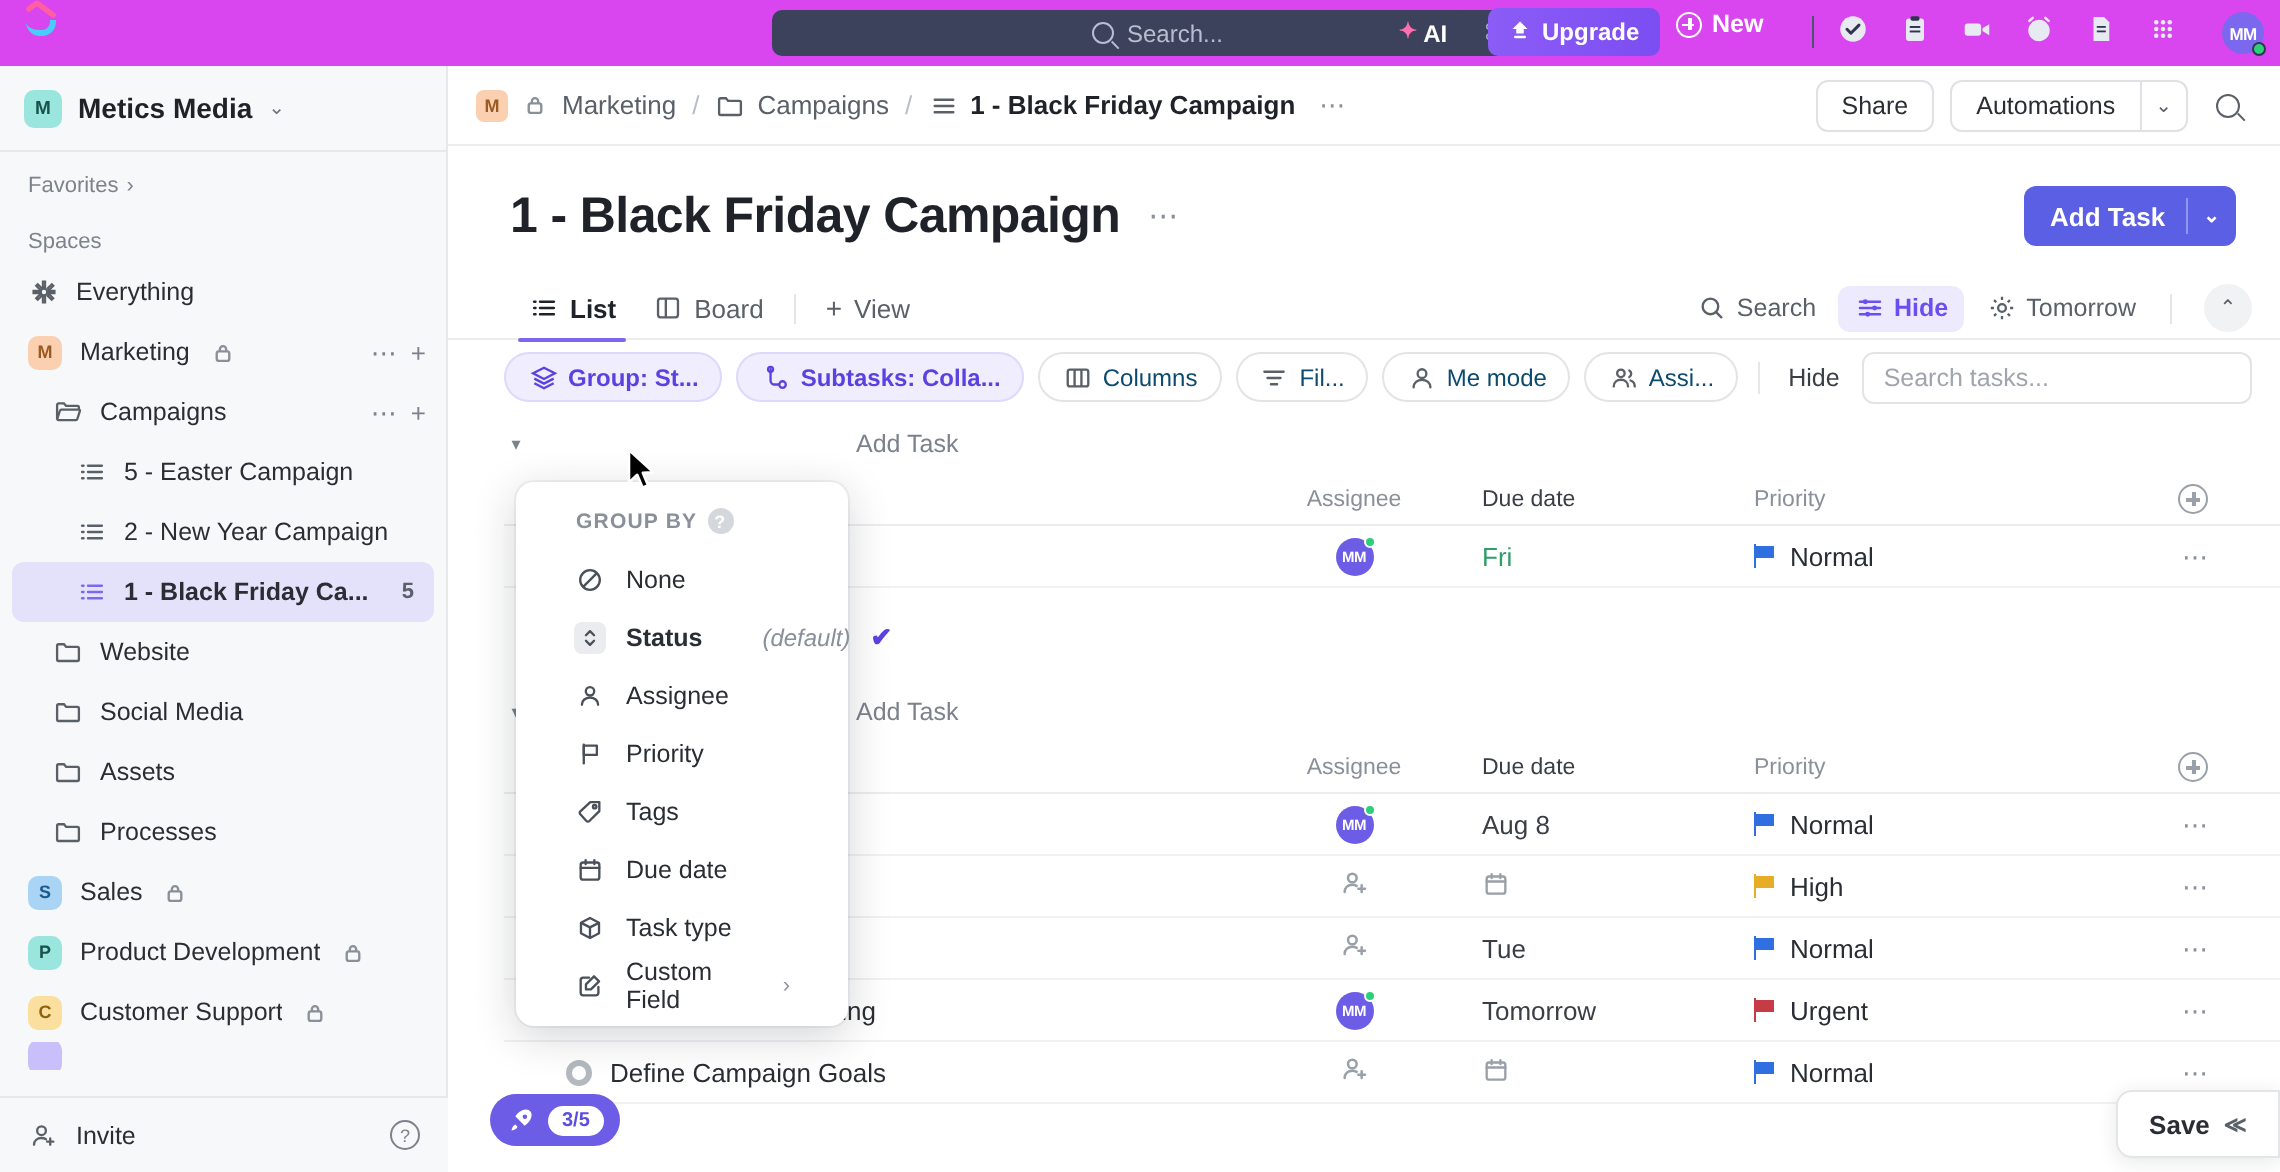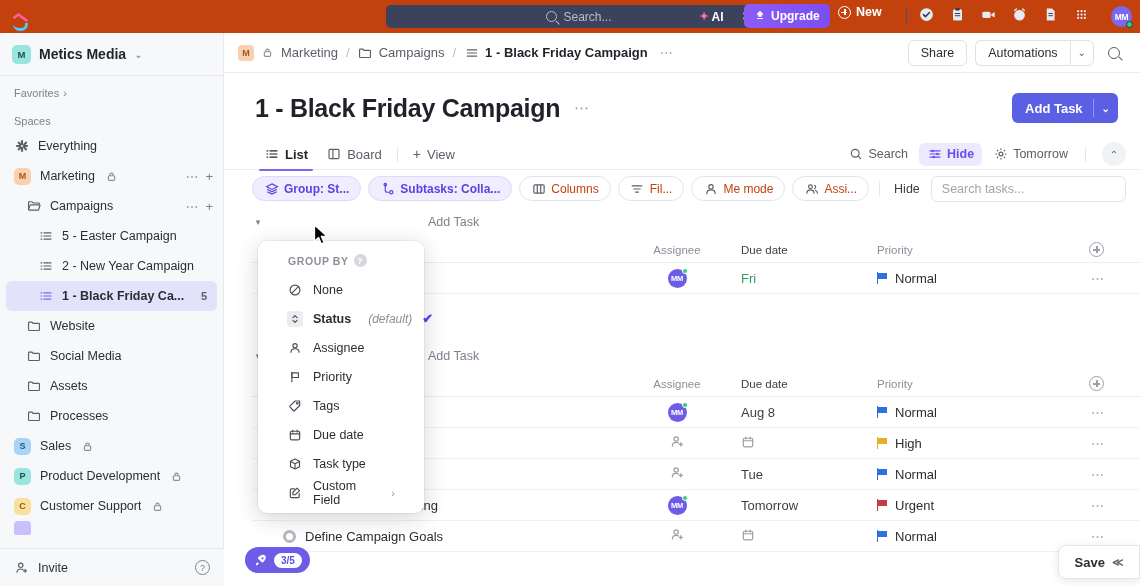--- a/index.html
+++ b/index.html
@@ -10,22 +10,22 @@
     color: #2a2e34;
     overflow: hidden;
     background: #ffffff;
   }
   #app { position: relative; width: 1140px; height: 586px; }
 
   
   .topbar {
     position: absolute; top: 0; left: 0;
     width: 1140px; height: 33px;
-    background: #c2410c;
-    display: flex; align-items: flex-end;
+    background: #d946ef;
+    display: flex; align-items: flex-start;
   }
   .cu-logo { margin-left: 11px; width: 20px; height: 20px; position: relative; }
   .cu-logo .lg-top {
     position:absolute; left:3px; top:2px; width:13px; height:8px;
     border-top: 3px solid #ff5fa0; border-left: 3px solid #ff5fa0;
     transform: rotate(45deg) skew(-8deg,-8deg); border-radius:2px;
   }
   .cu-logo .lg-bot {
     position:absolute; left:2px; top:10px; width:15px; height:8px;
     border-bottom: 3px solid #49ccf9; border-right: 3px solid #49ccf9;
@@ -145,21 +145,21 @@
   .tab .ic svg { stroke:#5a6068; }
   .tab.active .ic svg { stroke:#1f2329; }
   .tabsep { width:1px; height:15px; background:#e4e5e8; margin:0 6px; }
   .tabrow-right { margin-left:auto; display:flex; align-items:center; gap:3px; }
   .trbtn { display:flex; align-items:center; gap:5px; font-size:12.5px; color:#5a6068; padding:4px 8px; border-radius:6px; }
   .trbtn.hl { background:#eeeafd; color:#6b4ef0; font-weight:600; }
   .trbtn.hl .ic svg { stroke:#6b4ef0; }
   .collapse { width:24px; height:24px; border-radius:50%; background:#f1f2f4; display:flex; align-items:center; justify-content:center; color:#5a6068; font-size:10px; margin-left:7px; }
 
   .filterbar { height:37px; padding:0 14px 0 28px; display:flex; align-items:center; gap:7px; }
-  .chip { height:25px; border:1px solid #e3e4e7; border-radius:13px; display:flex; align-items:center; gap:5px; padding:0 11px; font-size:12px; color:#c2410c; background:#fff; white-space:nowrap; }
+  .chip { height:25px; border:1px solid #e3e4e7; border-radius:13px; display:flex; align-items:center; gap:5px; padding:0 11px; font-size:12px; color:#0c4a6e; background:#fff; white-space:nowrap; }
   .chip.on { background:#f0edfe; border-color:#ded8fc; color:#5b42e0; font-weight:600; }
   .chip.on .ic svg { stroke:#5b42e0; }
   .fbsep { width:1px; height:16px; background:#e6e7ea; margin:0 3px; }
   .hide-lbl { font-size:12.5px; color:#3a3f46; padding:0 4px; }
   .task-search { flex:1; height:26px; border:1px solid #e3e4e7; border-radius:6px; display:flex; align-items:center; padding:0 10px; font-size:12.5px; color:#a0a5ad; min-width:60px; }
 
   
   .tablearea { position:relative; padding-left:28px; }
   .grp { }
   .grphdr { display:flex; align-items:center; height:30px; gap:7px; color:#3a3f46; font-size:12.5px; }
@@ -195,21 +195,21 @@
     padding:7px 16px 6px; z-index:40;
   }
   .dd-title { font-size:10.5px; font-weight:700; letter-spacing:.6px; color:#8a9099; padding:6px 14px 8px; display:flex; align-items:center; gap:5px; }
   .dd-q { width:13px; height:13px; border-radius:50%; background:#d4d7dc; color:#fff; font-size:9px; font-weight:700; display:flex; align-items:center; justify-content:center; }
   .dd-item { display:flex; align-items:center; gap:10px; height:29px; padding:0 13px; font-size:12.5px; color:#2a2e34; }
   .dd-item .ddic { width:16px; height:16px; display:flex; align-items:center; justify-content:center; flex:none; }
   .dd-item .ddic svg { width:14px; height:14px; stroke:#4a5059; fill:none; stroke-width:1.5; }
   .dd-item.sel { }
   .dd-item.sel .ddic { background:#ebecef; border-radius:4px; }
   .dd-item b { font-weight:700; }
-  .dd-item .deft { color:#8a9099; font-style:italic; margin-left:7px; font-size:12px;text-align:right; }
+  .dd-item .deft { color:#8a9099; font-style:italic; margin-left:20px; font-size:12px;text-align:right; }
   .dd-check { margin-left:auto; color:#5b42e0; font-size:13px; font-weight:700; }
   .dd-arrow { margin-left:auto; color:#8a9099; font-size:11px; }
 
   
   .cursor { position:absolute; left:313px; top:224px; z-index:60; }
   .cursor svg { width:17px; height:23px; }
 
   
   .savebox {
     position:absolute; right:0; top:512px; width:82px; height:34px;

